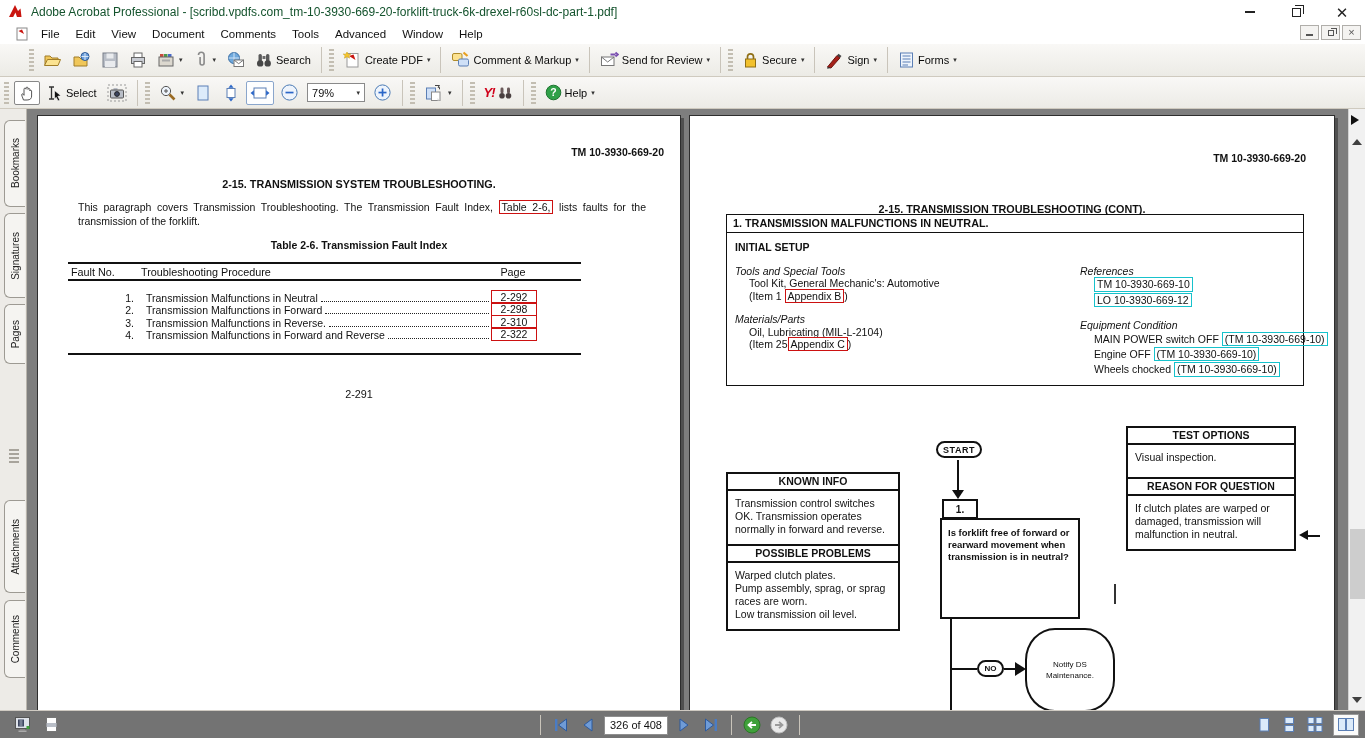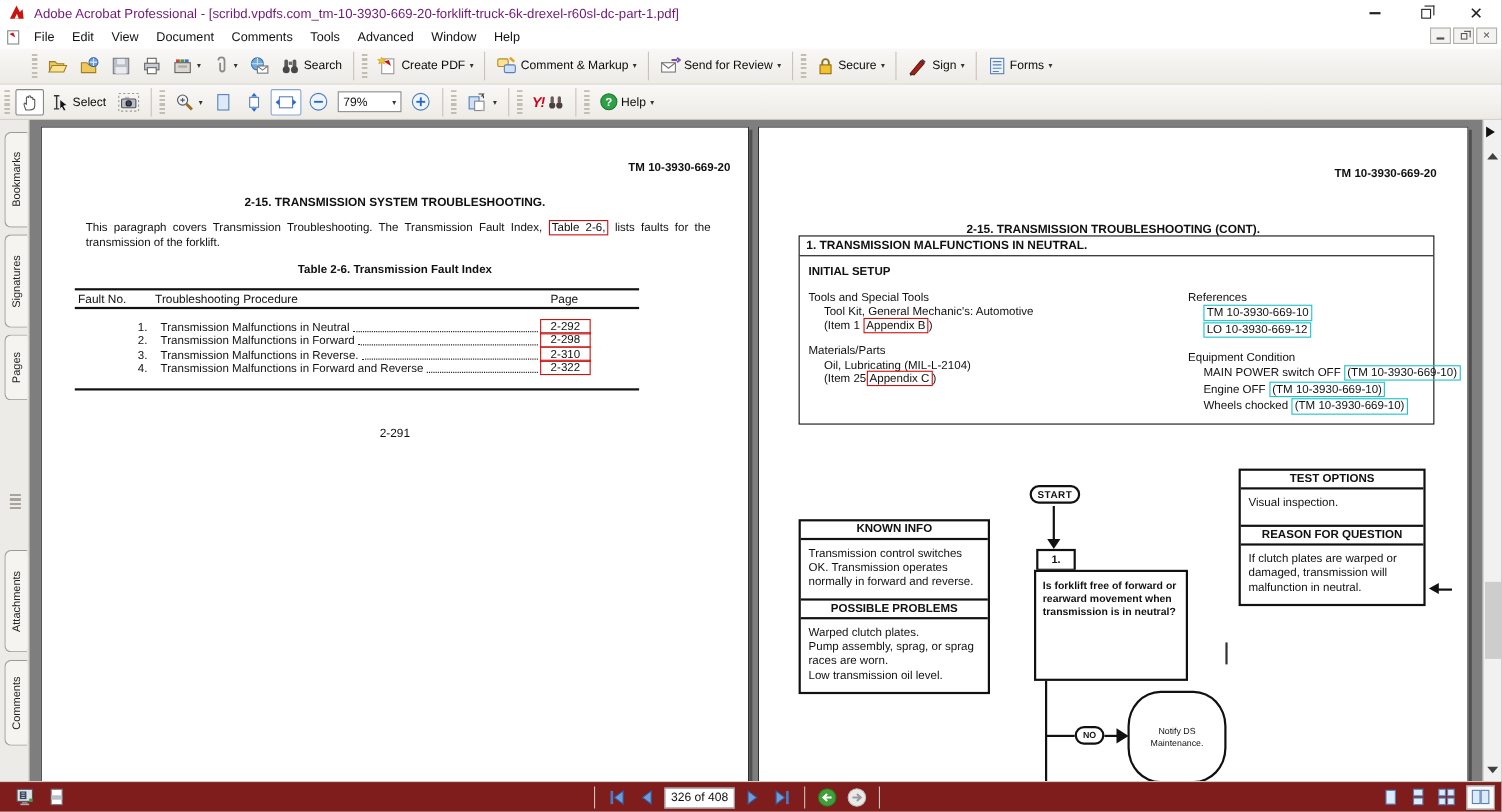--- a/index.html
+++ b/index.html
@@ -1,30 +1,30 @@
 <!DOCTYPE html>
 <html><head>
 <meta charset="utf-8">
 <style>
   *{box-sizing:border-box;margin:0;padding:0;}
   html,body{width:1365px;height:738px;}
   body{position:relative;font-family:"Liberation Sans",sans-serif;background:#fff;overflow:hidden;color:#111;}
 
   
   .titlebar{height:24px;display:flex;align-items:center;padding-left:8px;gap:7px;background:#fff;}
-  .titlebar .title{font-size:12px;color:#701a75;white-space:nowrap;}
+  .titlebar .title{font-size:12px;color:#14532d;white-space:nowrap;}
   .wincontrols{margin-left:auto;display:flex;height:100%;}
   .wc{width:46px;display:flex;align-items:center;justify-content:center;color:#222;font-size:13px;}
   .wc .minbar{width:10px;height:1.5px;background:#222;display:block;}
   .wc .rsq{width:9px;height:9px;border:1.2px solid #222;position:relative;display:block;}
   .wc .rsq i{position:absolute;left:2px;top:-4px;width:9px;height:9px;border:1.2px solid #222;border-left:none;border-bottom:none;display:block;}
   .wc .xg{font-size:15px;line-height:1;color:#222;}
 
   
-  .menubar{height:20px;display:flex;align-items:center;padding-left:5px;background:#fff;position:relative;}
+  .menubar{height:20px;display:flex;align-items:center;padding-left:15px;background:#fff;position:relative;}
   .mi{font-size:11.5px;padding:2px 8px;color:#111;}
   .mdi{position:absolute;right:4px;top:1px;display:flex;gap:2px;}
   .mb{width:19px;height:15px;border:1px solid #b0aeaa;background:#f4f3f1;display:flex;align-items:center;justify-content:center;color:#555;}
   .mb .minbar{width:7px;height:1.5px;background:#555;display:block;margin-top:5px;}
   .mb .rsq{width:6px;height:6px;border:1px solid #555;position:relative;display:block;}
   .mb .rsq i{position:absolute;left:2px;top:-3px;width:6px;height:6px;border:1px solid #555;border-left:none;border-bottom:none;display:block;}
   .mb .xg{font-size:11px;line-height:1;}
 
   
   .toolbar{display:flex;align-items:center;background:linear-gradient(#f9f8f6,#ecebe6);border-bottom:1px solid #cfcabf;padding:0 2px;}
@@ -54,36 +54,36 @@
 
   .vscroll{width:17px;background:#f1f1f1;border-left:1px solid #d2d2d2;position:relative;flex:none;}
   .collapsebtn{position:absolute;top:4px;left:3px;width:11px;height:14px;display:flex;align-items:center;justify-content:center;}
   .tri-r{width:0;height:0;border:5px solid transparent;border-left:8px solid #111;display:block;}
   .sarrow{position:absolute;left:2px;width:12px;height:12px;display:flex;align-items:center;justify-content:center;}
   .tri-u{width:0;height:0;border:5px solid transparent;border-bottom:6px solid #404040;display:block;}
   .tri-d{width:0;height:0;border:5px solid transparent;border-top:6px solid #404040;display:block;}
   .sthumb{position:absolute;left:1px;width:15px;height:70px;background:#cdcdcd;}
 
   
-  .statusbar{position:absolute;left:0;bottom:0;width:1365px;height:28px;background:#7f1d1d;border-top:1px solid #cfcac2;}
+  .statusbar{position:absolute;left:0;bottom:0;width:1365px;height:28px;background:#737373;border-top:1px solid #cfcac2;}
   .sb-ico{position:absolute;top:5px;}
   .navgroup{position:absolute;left:536px;top:3px;display:flex;align-items:center;gap:5px;height:22px;}
   .pgbox{width:64px;height:19px;border:1px solid #8f8f8f;background:#fff;font-size:11px;display:flex;align-items:center;justify-content:center;}
   .navbtn{display:flex;align-items:center;justify-content:center;width:22px;height:20px;}
   .ssep{width:1px;height:20px;background:#c9c4ba;margin:0 4px;}
   .laygroup{position:absolute;right:6px;top:3px;display:flex;align-items:center;gap:9px;height:22px;}
   .laysel{border:1px solid #999;background:#fbfbfa;padding:2px 3px;display:flex;}
 
   
   .abs{position:absolute;}
   .tmnum{font-weight:bold;font-size:10.5px;}
   .dochead{font-weight:bold;font-size:10.8px;text-align:center;width:100%;}
   .redbox{border:1px solid #cc1111;padding:0 2px;}
   .cyanbox{border:1px solid #17c2cc;padding:0 2px;display:inline-block;margin-bottom:1px;}
-  .ital{}
+  .ital{font-style:italic;}
   .ind{padding-left:14px;}
   .scol{line-height:12.4px;font-size:10.5px;}
   .gap12{height:11px;}
 
   
   .ftable{position:absolute;left:30px;top:146px;width:513px;}
   .hrule{height:2px;background:#111;}
   .thead{position:relative;height:15px;font-weight:normal;font-size:10.8px;}
   .trows{padding-top:10px;padding-bottom:12px;}
   .trow{display:flex;align-items:flex-end;height:12.5px;font-size:10.5px;}

